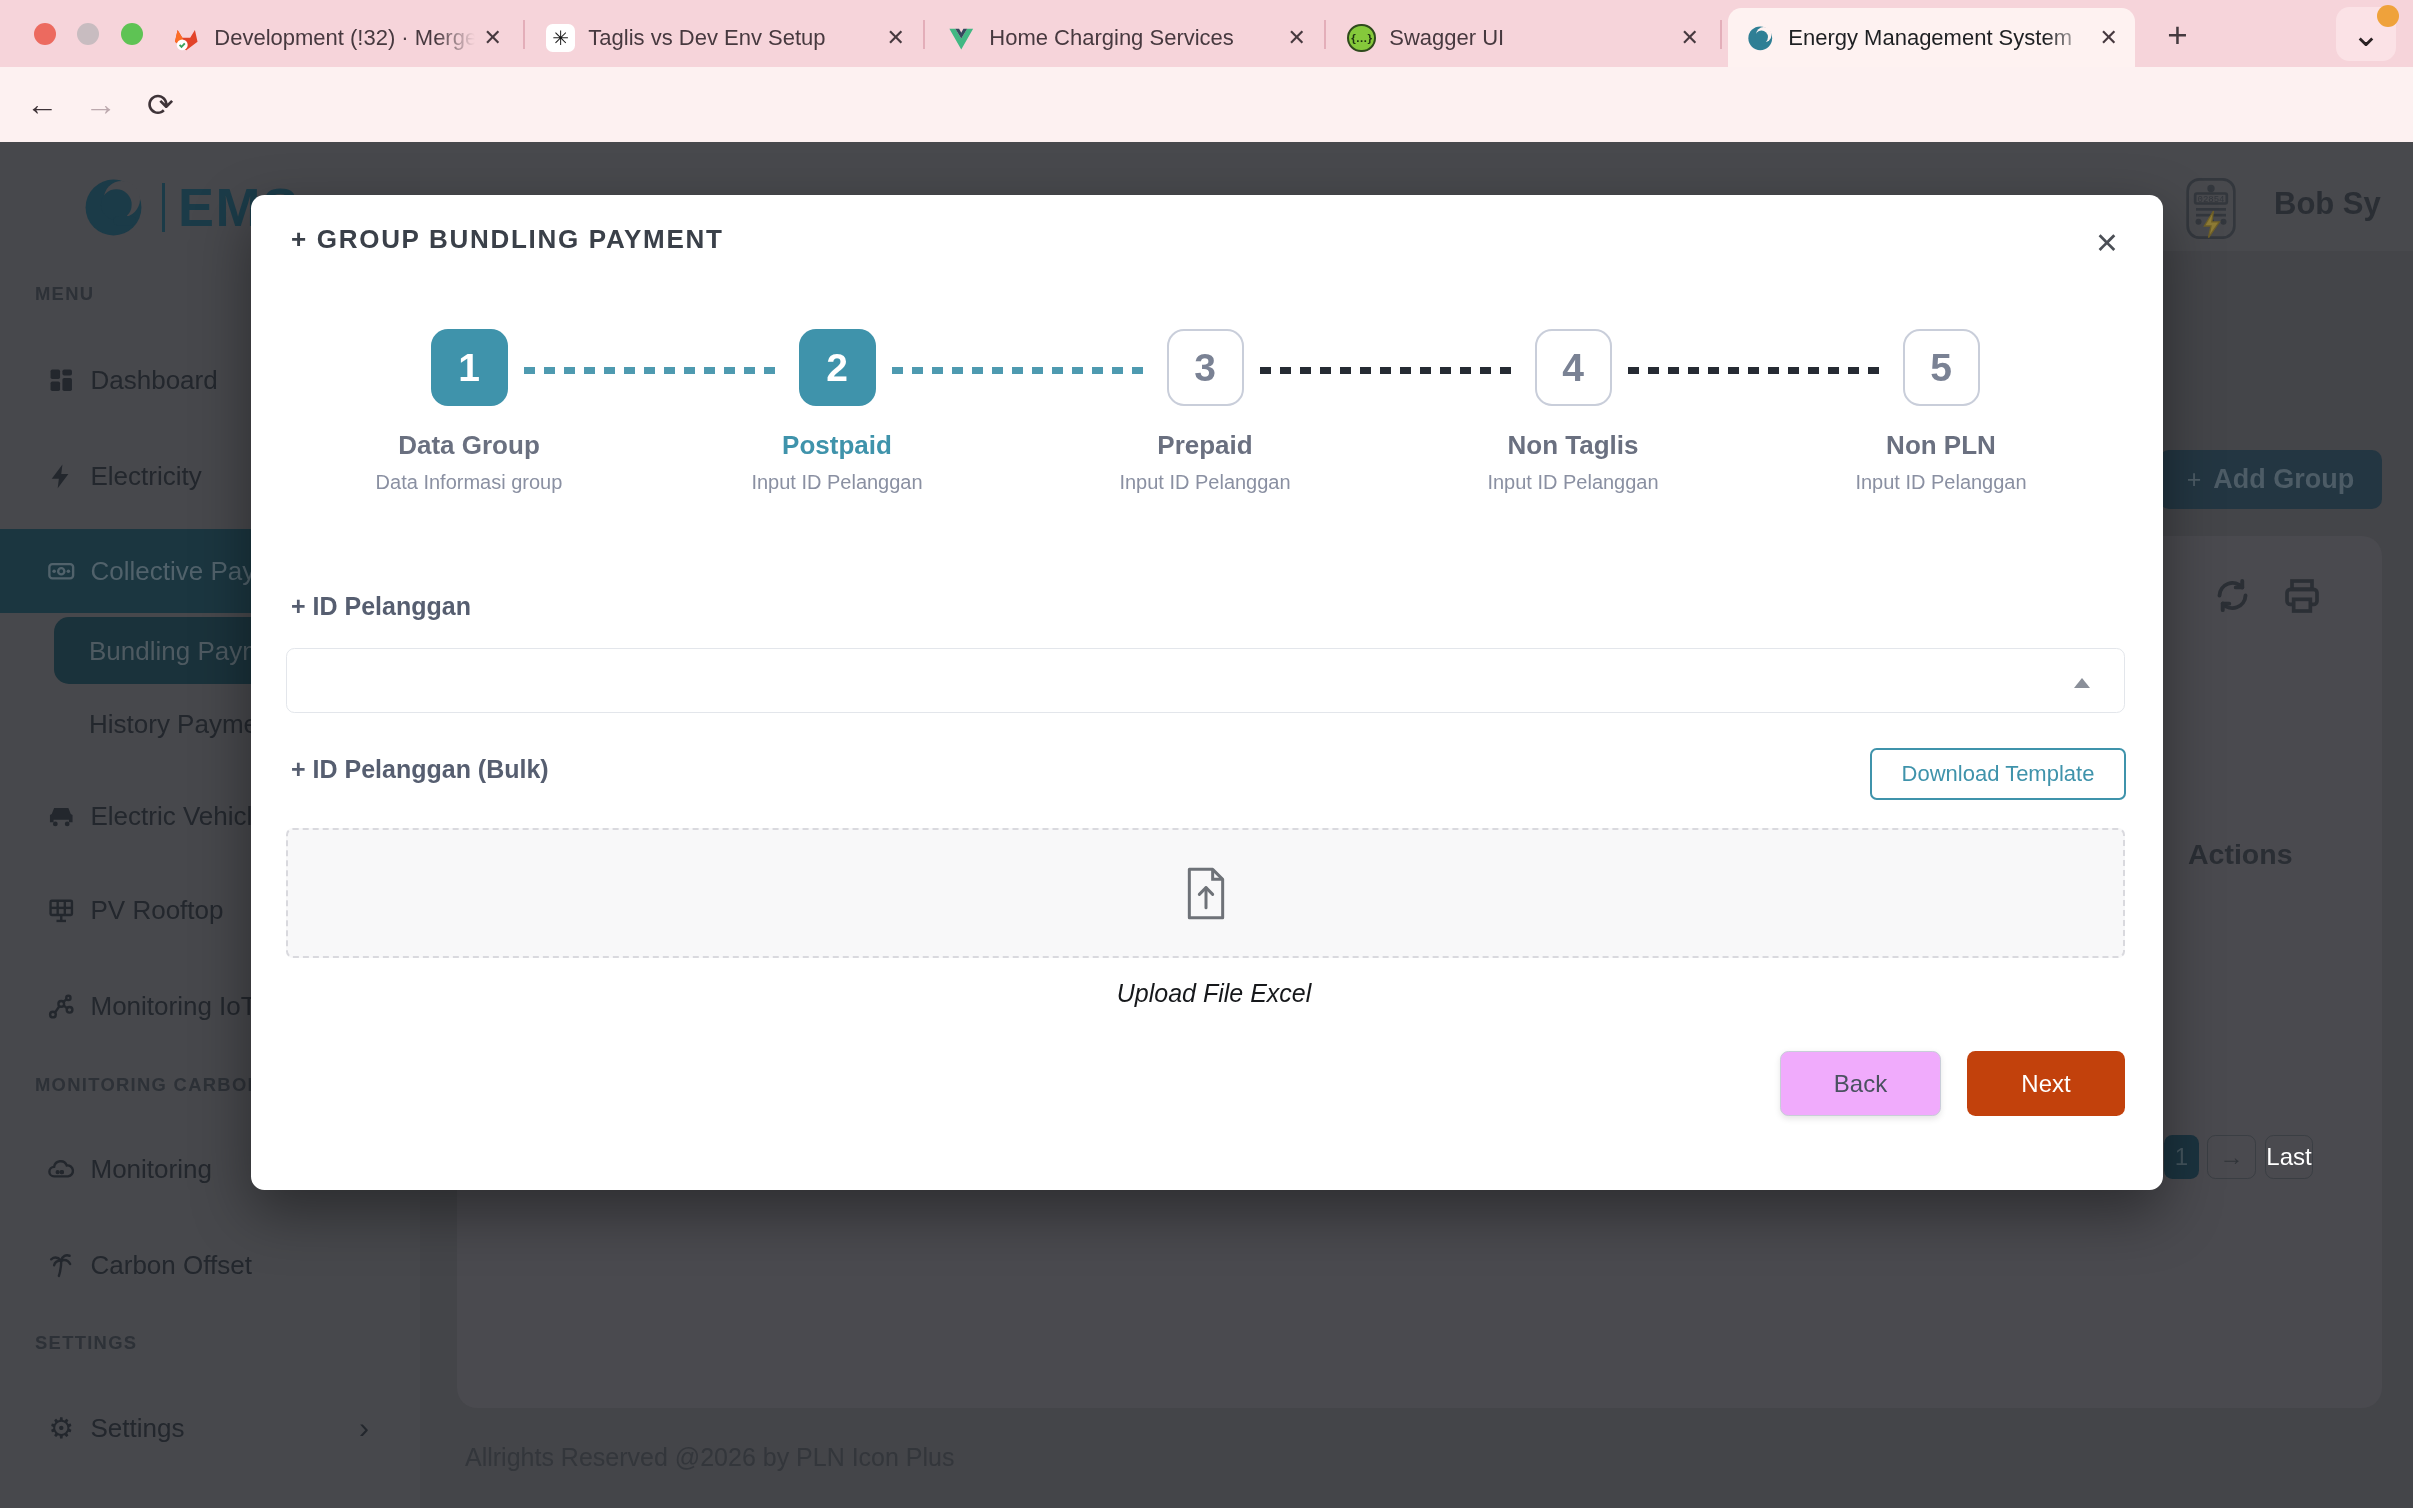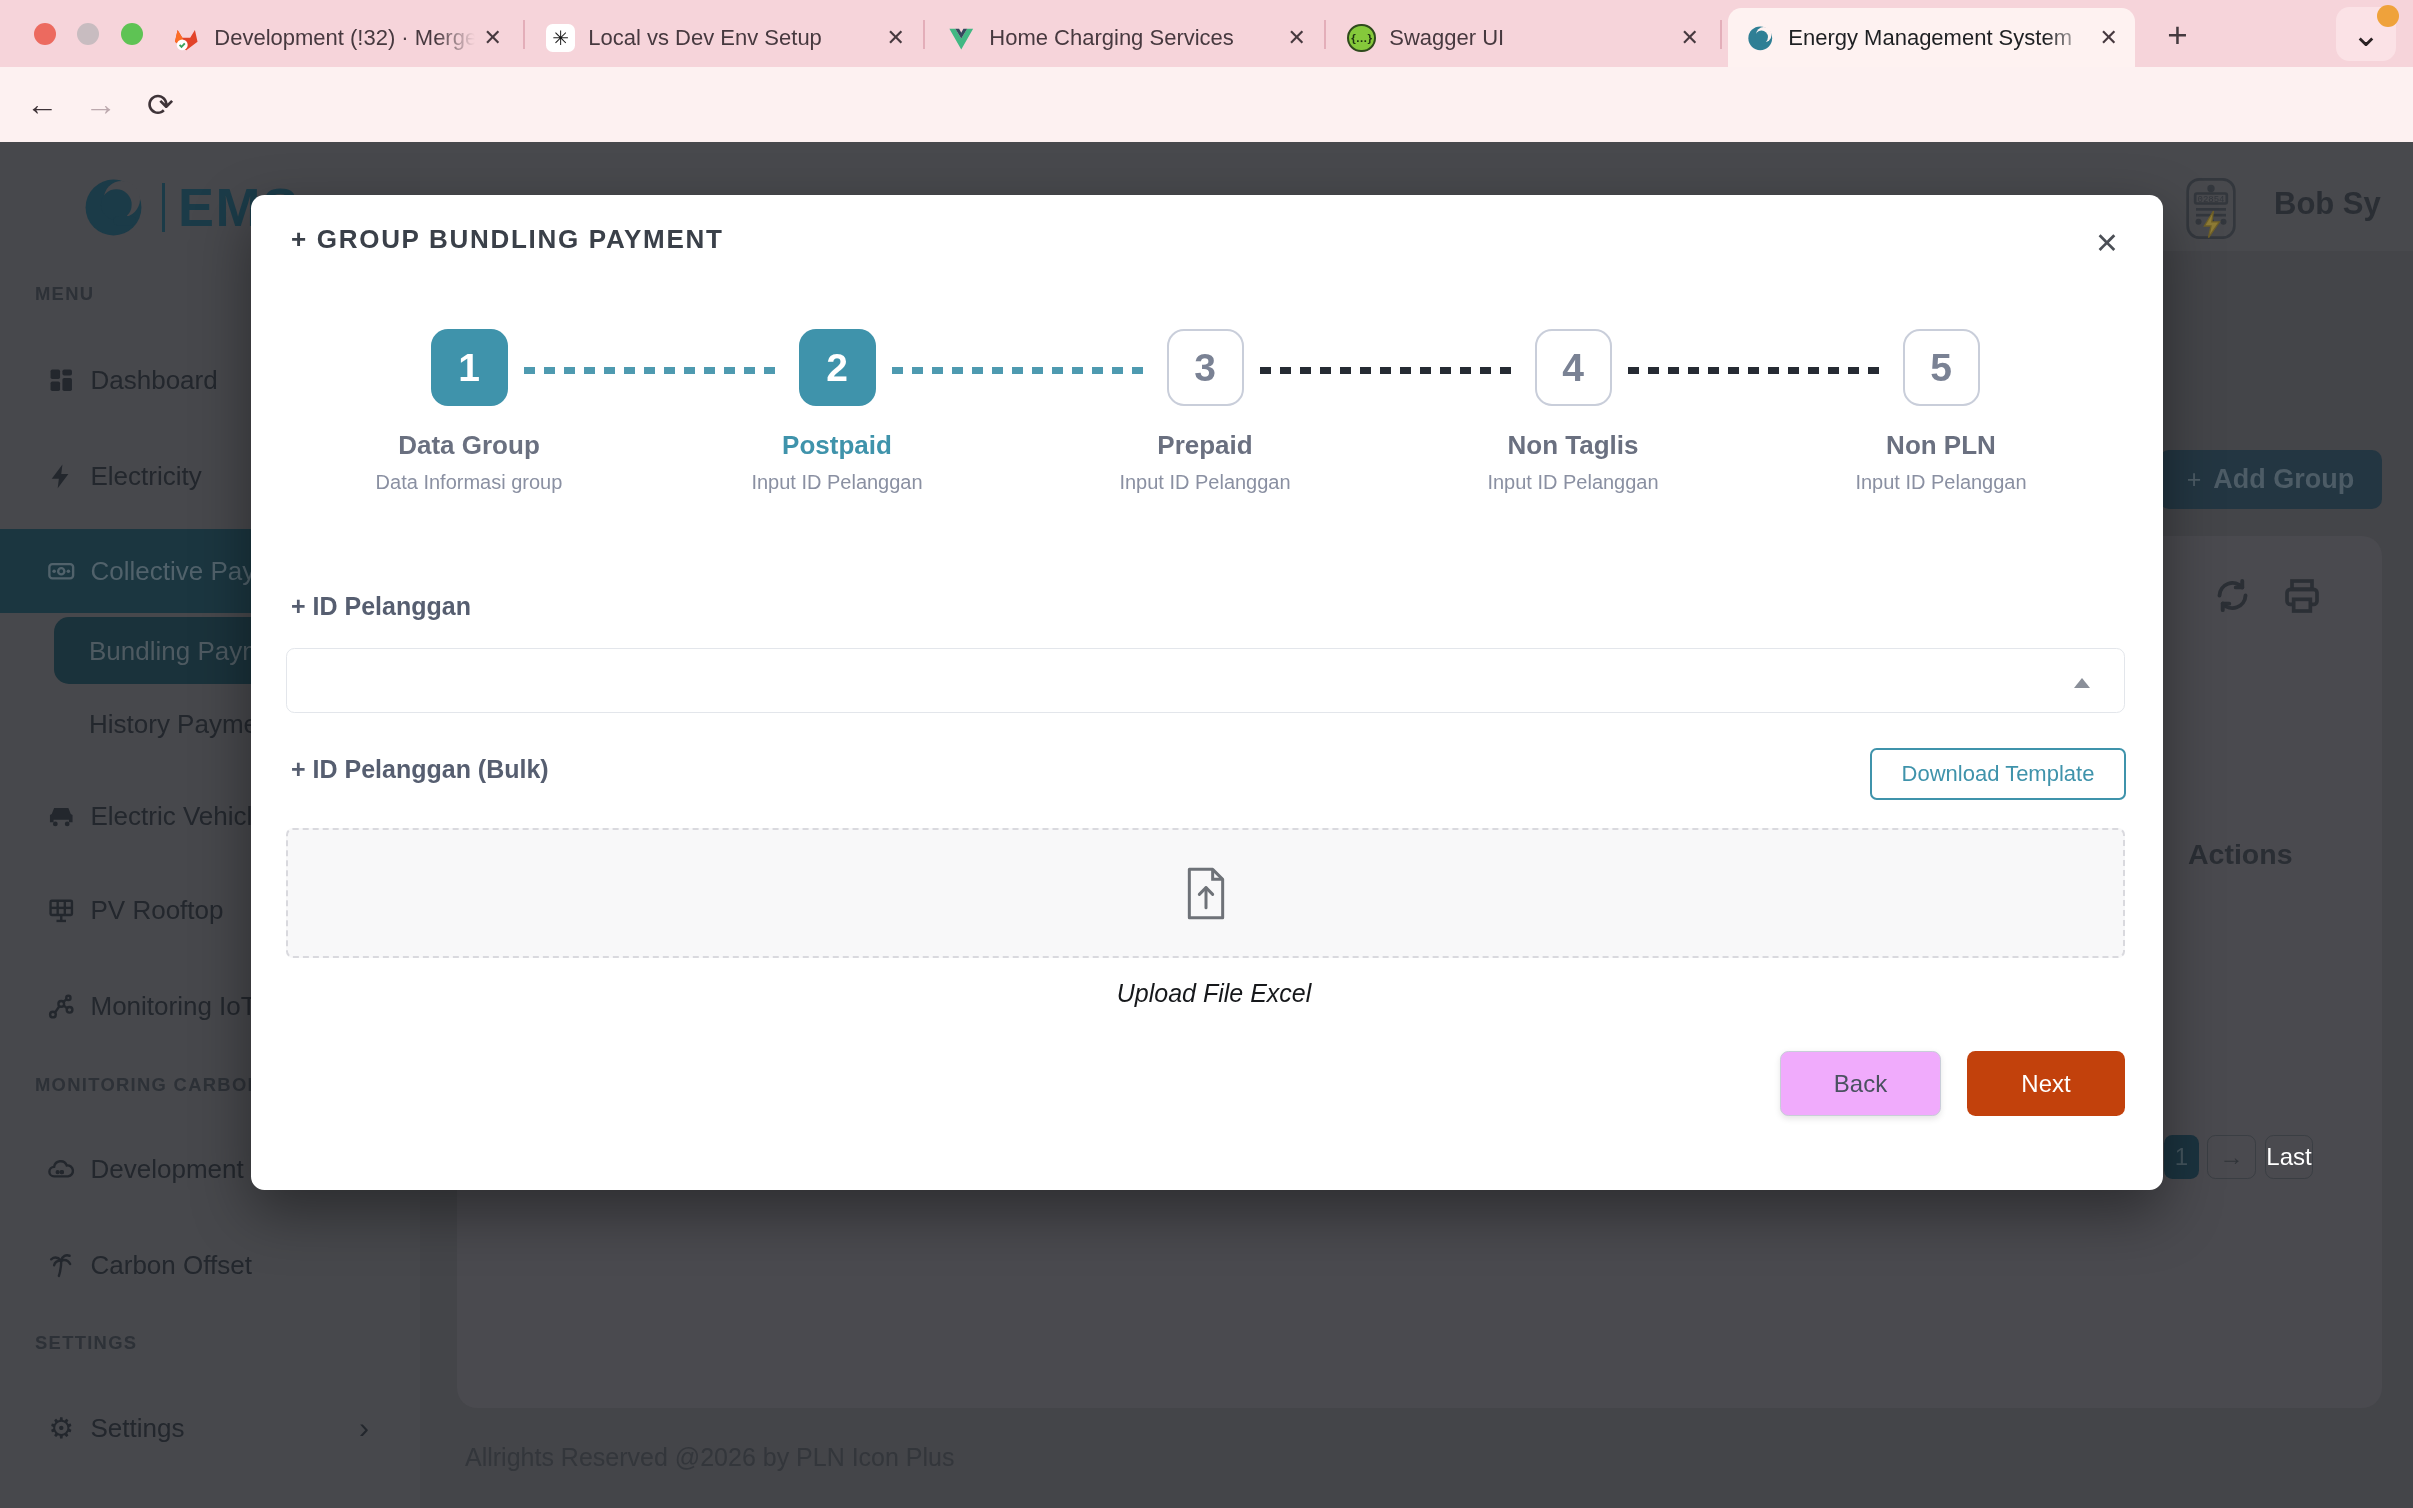--- a/index.html
+++ b/index.html
@@ -100,21 +100,21 @@
           <path d="M6.4 17.6l1.6 1.6 2.8-2.9" stroke="#3DA35D" stroke-width="1.6" fill="none"></path>
         </svg>
     </span>
     <span class="title">Development (!32) · Merge re</span>
     <span class="x">✕</span>
   </div>
   <div class="sep" style="left:523px"></div>
 
   <div class="tab" style="left:528px;width:394px">
     <span class="fav" style="background:#fff;border-radius:6.7px;display:flex;align-items:center;justify-content:center;color:#161616;font-size:20px;">✳</span>
-    <span class="title">Local vs Dev Env Setup</span>
+    <span class="title">Taglis vs Dev Env Setup</span>
     <span class="x">✕</span>
   </div>
   <div class="sep" style="left:923px"></div>
 
   <div class="tab" style="left:929px;width:394px">
     <span class="fav">
       <svg width="28.5" height="28.5" viewBox="0 0 24 24">
           <path fill="#41B883" d="M2 4h5l5 8.2L17 4h5L12 21.5z"></path>
           <path fill="#35495E" d="M7 4h3.2L12 7.4 13.8 4H17l-5 8.2z"></path>
         </svg>
@@ -311,21 +311,21 @@
 
     <div class="secttl" style="top:932px">MONITORING CARBON</div>
 
     <div class="sitem" style="top:1001px">
       <span class="sic"><svg width="28.5" height="28.5" viewBox="0 0 24 24" fill="none" stroke="currentColor" stroke-width="2">
             <path d="M6 18a4 4 0 0 1 0-8 5.5 5.5 0 0 1 10.6-1.2A4.2 4.2 0 0 1 17.8 18z"></path>
             <circle cx="9" cy="14.5" r="0.8" fill="currentColor"></circle>
             <circle cx="12.5" cy="14.5" r="0.8" fill="currentColor"></circle>
             <circle cx="12.5" cy="14.5" r="0.8" fill="currentColor"></circle>
           </svg></span>
-      <span class="slbl">Development</span>
+      <span class="slbl">Monitoring</span>
     </div>
 
     <div class="sitem" style="top:1097px">
       <span class="sic"><svg width="28.5" height="28.5" viewBox="0 0 24 24" fill="none" stroke="currentColor" stroke-width="2" stroke-linecap="round">
             <path d="M12 8c0 6-1 10-2 13"></path>
             <path d="M12 8C9 5 6 5 3.5 7"></path>
             <path d="M12 8c1-4 4-5 7-4"></path>
             <path d="M12 8c3-1 6 0 7.5 3"></path>
             <path d="M12 8C9 8 6.5 9.5 6 12"></path>
           </svg></span>

